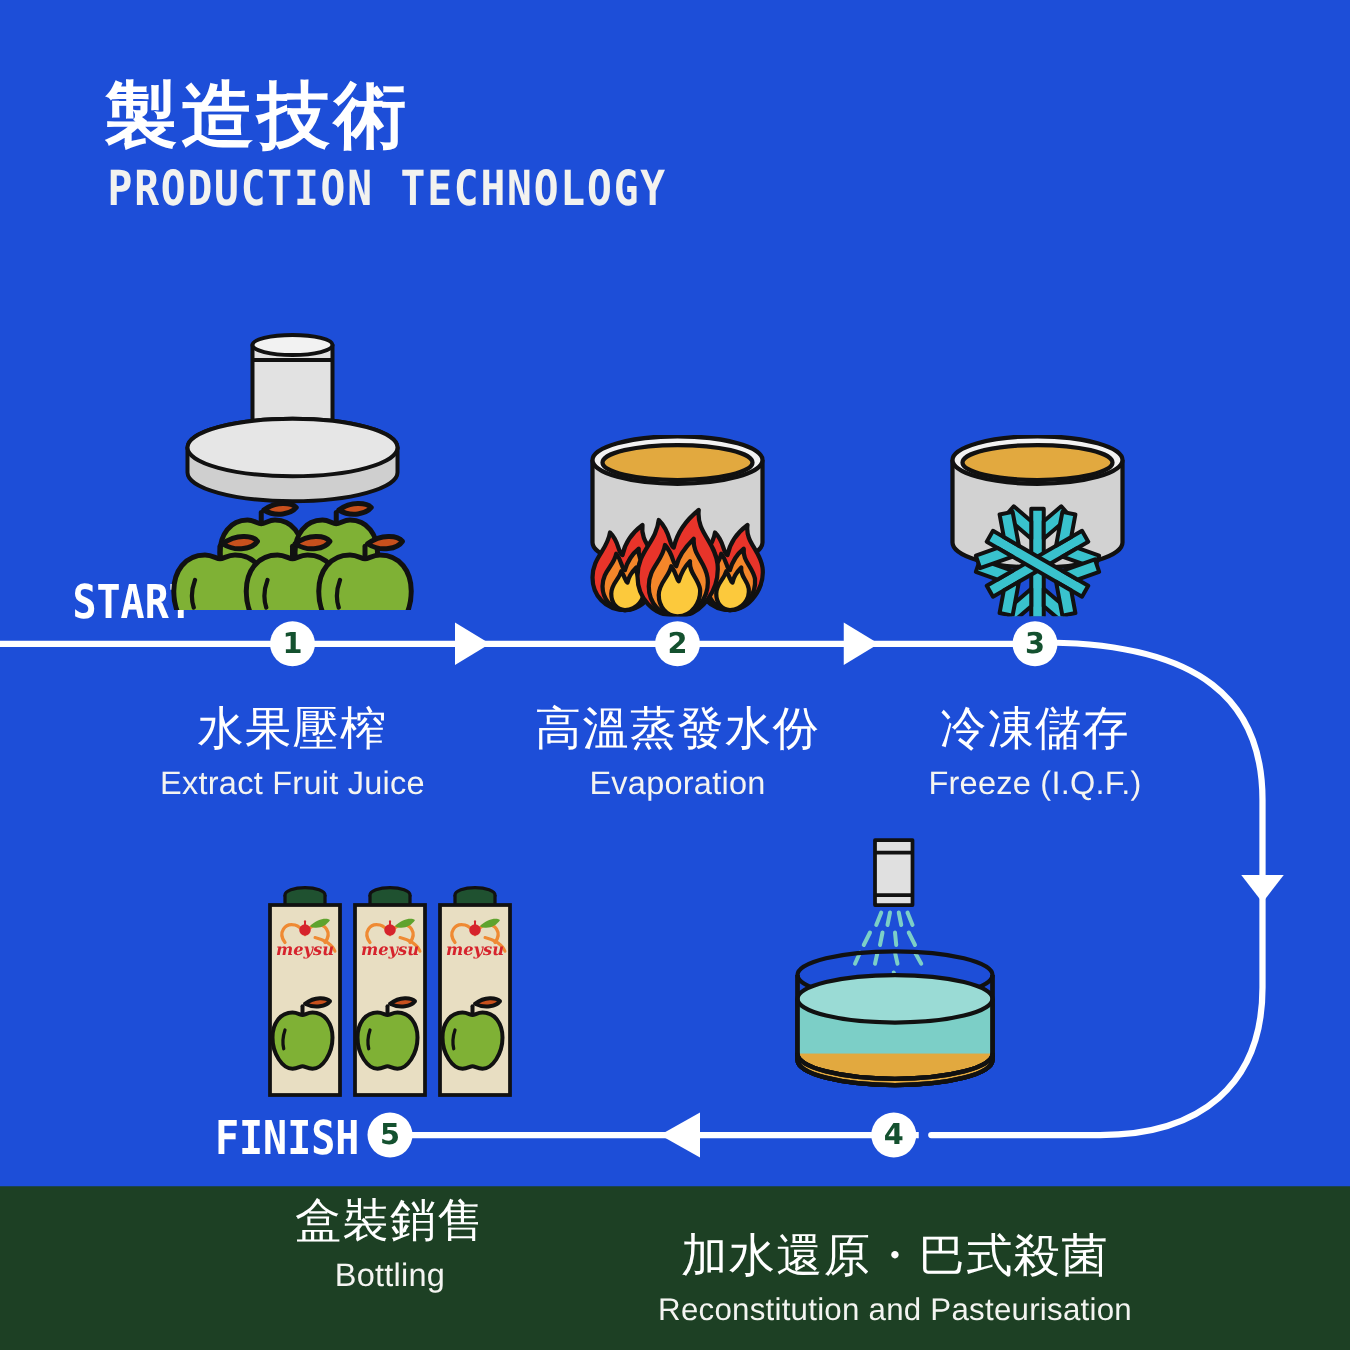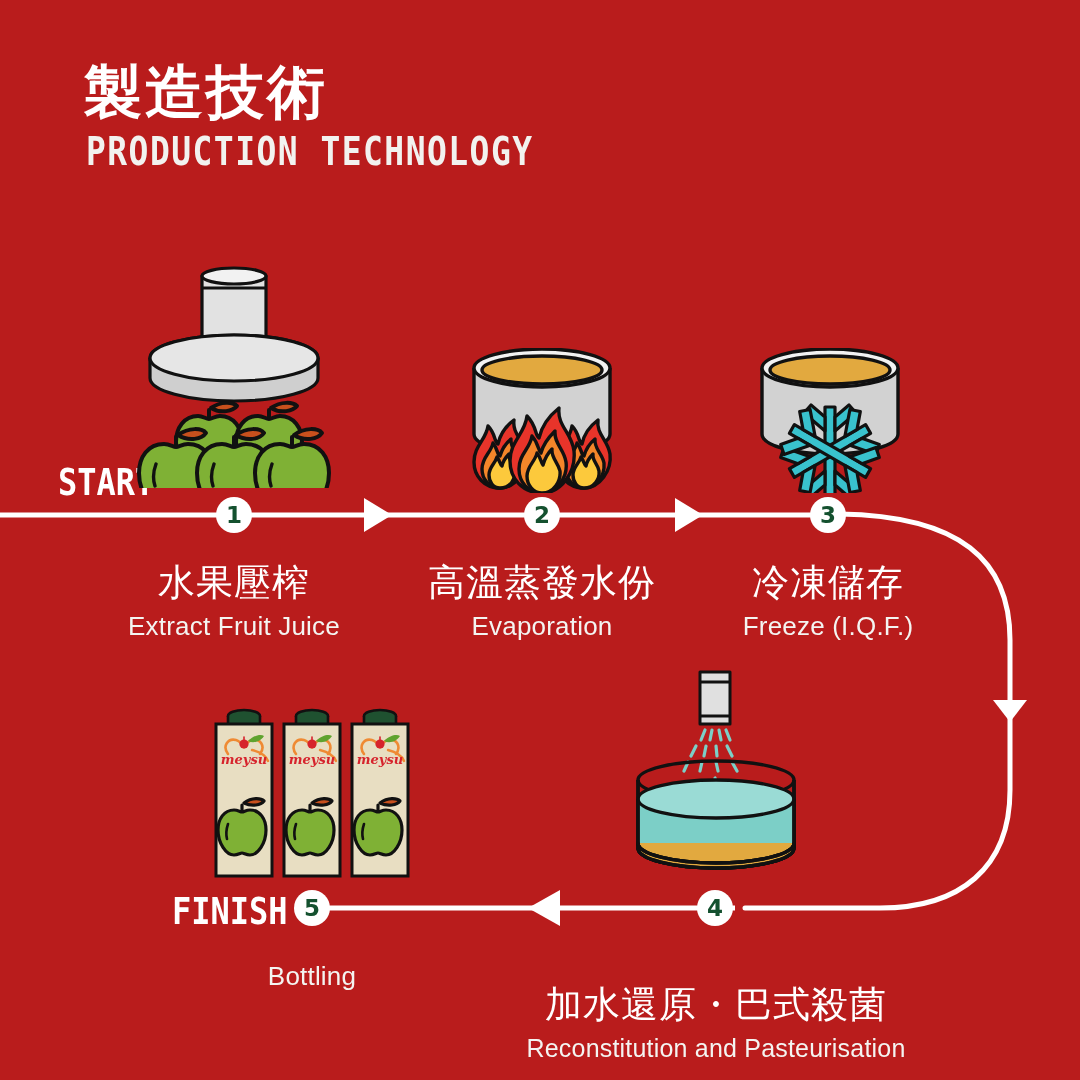--- a/index.html
+++ b/index.html
@@ -9,22 +9,22 @@
   }
   body {
     width: 1080px;
     height: 1080px;
     overflow: hidden;
     font-family: "Liberation Sans", sans-serif;
   }
   #stage {
     position: relative;
     width: 1080px;
-    height: 1080px;
-    background: #b91c1c;
+    height: 949px;
+    background: #1d4ed8;
   }
 
   
   #header {
     position: absolute;
     left: 84px;
     top: 62px;
     width: 700px;
   }
   #title-cn {
@@ -167,20 +167,21 @@
   </div>
   <div class="caption" style="left:828px; top:546px;">
     <div class="cn">冷凍儲存</div>
     <div class="en">Freeze (I.Q.F.)</div>
   </div>
   <div class="caption wide" style="left:716px; top:968px;">
     <div class="cn">加水還原・巴式殺菌</div>
     <div class="en">Reconstitution and Pasteurisation</div>
   </div>
   <div class="caption" style="left:312px; top:940px;">
+    <div class="cn">盒裝銷售</div>
     <div class="en">Bottling</div>
   </div>
 
   <svg class="illus" style="left:234px; top:258px; width:200px; height:230px;" viewBox="0 0 200 230">
     <g stroke="#111111" stroke-width="3.2" stroke-linejoin="round">
 
       <path d="M68 18 h64 v78 h-64 z" fill="#e2e2e2"></path>
       <ellipse cx="100" cy="18" rx="32" ry="8" fill="#f2f2f2"></ellipse>
       <path d="M68 30 h64" fill="none"></path>
 

